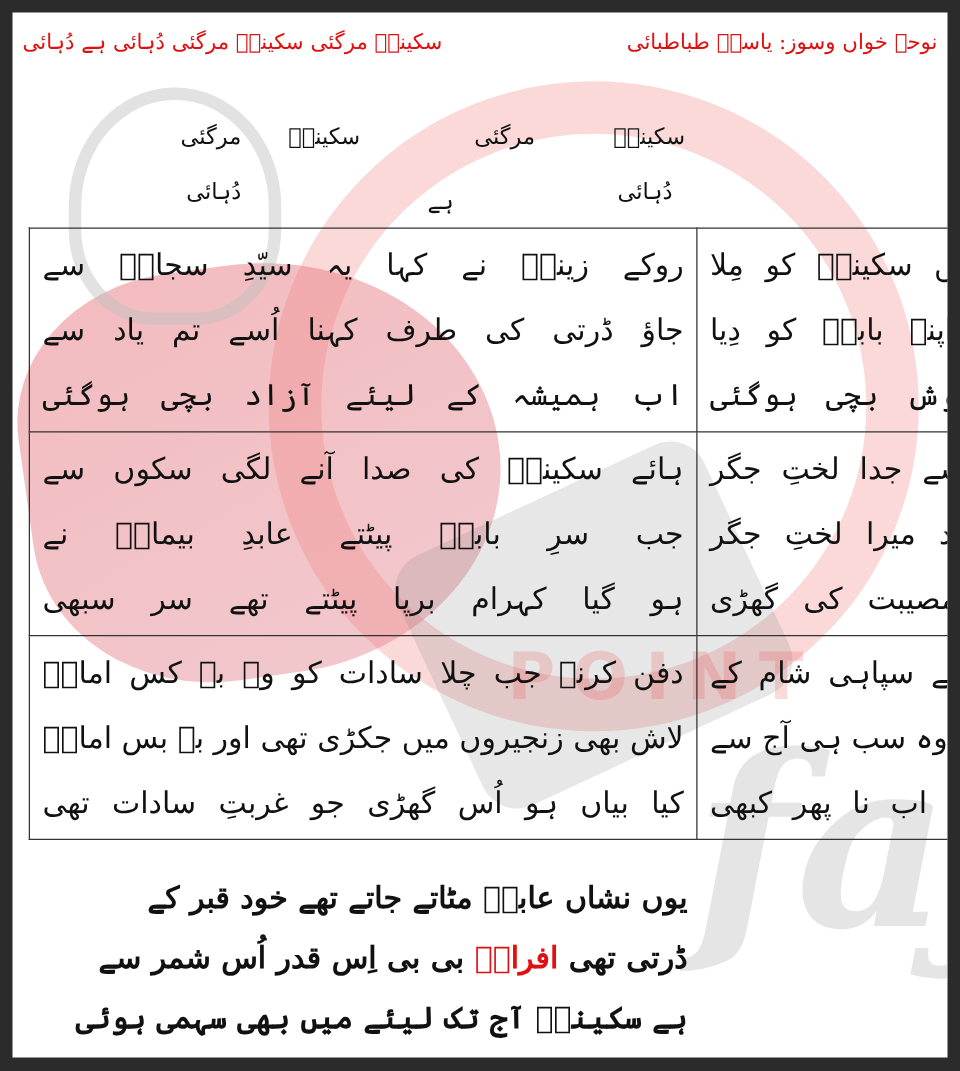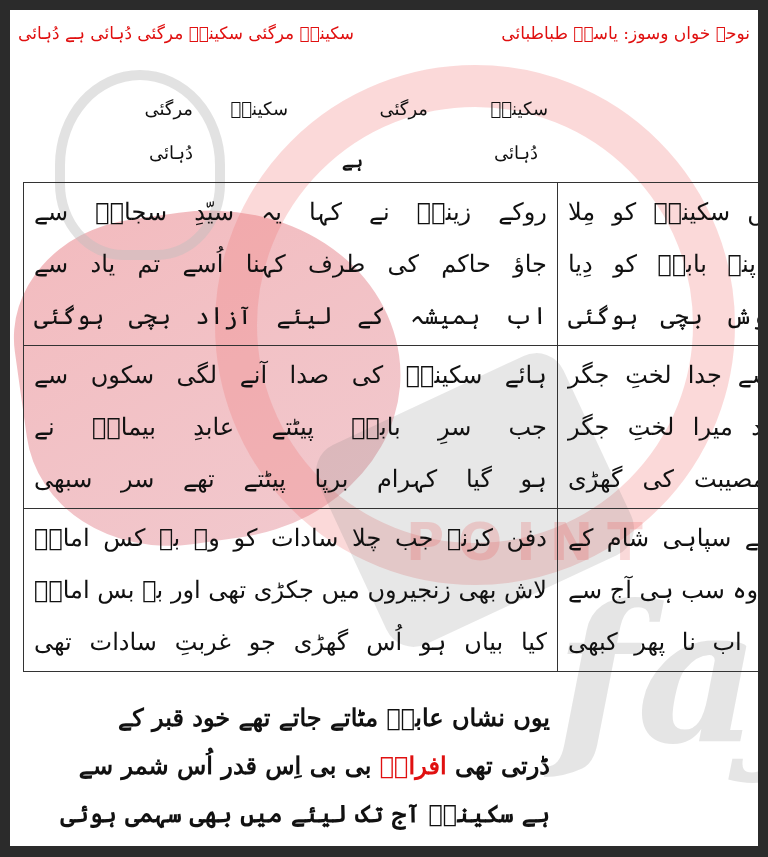--- a/index.html
+++ b/index.html
@@ -83,35 +83,35 @@
       <span>نوحہ خواں وسوز: یاسرؔ طباطبائی</span>
       <span>سکینہؑ مرگئی سکینہؑ مرگئی دُہائی ہے دُہائی</span>
     </div>
 
     <div class="chorus" style="left:0;top:0;width:748px;height:170px;">
       <span style="right:210px;top:88px;">سکینہؑ</span>
       <span style="right:330px;top:88px;">مرگئی</span>
       <span style="right:470px;top:88px;">سکینہؑ</span>
       <span style="right:565px;top:88px;">مرگئی</span>
       <span style="right:220px;top:132px;">دُہائی</span>
-      <span style="right:395px;top:140px;font-weight:bold;">ہے</span>
+      <span style="right:395px;top:140px;">ہے</span>
       <span style="right:565px;top:132px;">دُہائی</span>
     </div>
 
     <table class="verses">
       <tbody>
           <tr>
         <td>
           <div class="line">جب سرِ شبیرؑ زنداں میں سکینہؑ کو مِلا</div>
           <div class="line">تب سفر کا حال سارا اپنے باباؑ کو دِیا</div>
           <div class="line">بولتے ہی بولتے خاموش بچی ہوگئی</div>
         </td>
         <td>
           <div class="line">روکے زینبؑ نے کہا یہ سیّدِ سجادؑ سے</div>
-          <div class="line">جاؤ حاکم کی طرف کہنا اُسے تم یاد سے</div>
+          <div class="line">جاؤ ڈرتی کی طرف کہنا اُسے تم یاد سے</div>
           <div class="line">اب ہمیشہ کے لیئے آزاد بچی ہوگئی</div>
         </td>
       </tr>
       <tr>
         <td>
           <div class="line">باپ کا سر کر لو میت سے جدا لختِ جگر</div>
           <div class="line">منہ کو آتا ہے کلیجہ خود میرا لختِ جگر</div>
           <div class="line">آگئی زندان میں کیسی مصیبت کی گھڑی</div>
         </td>
         <td>

